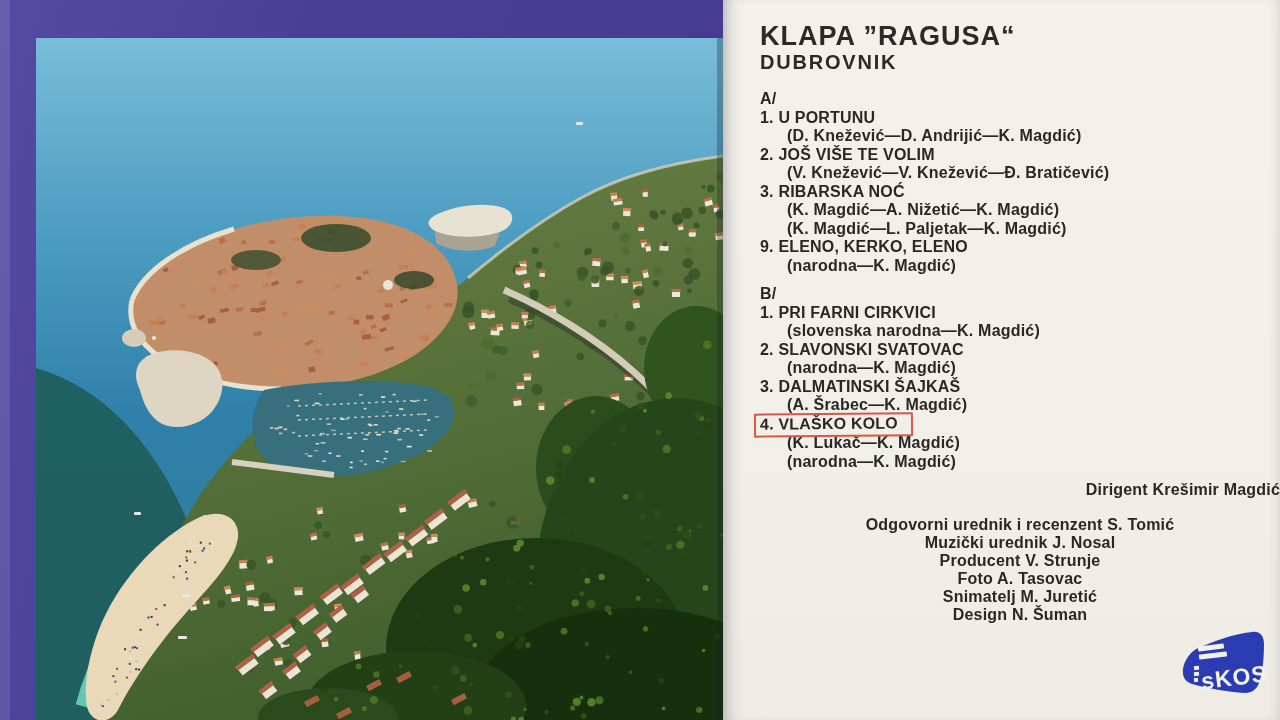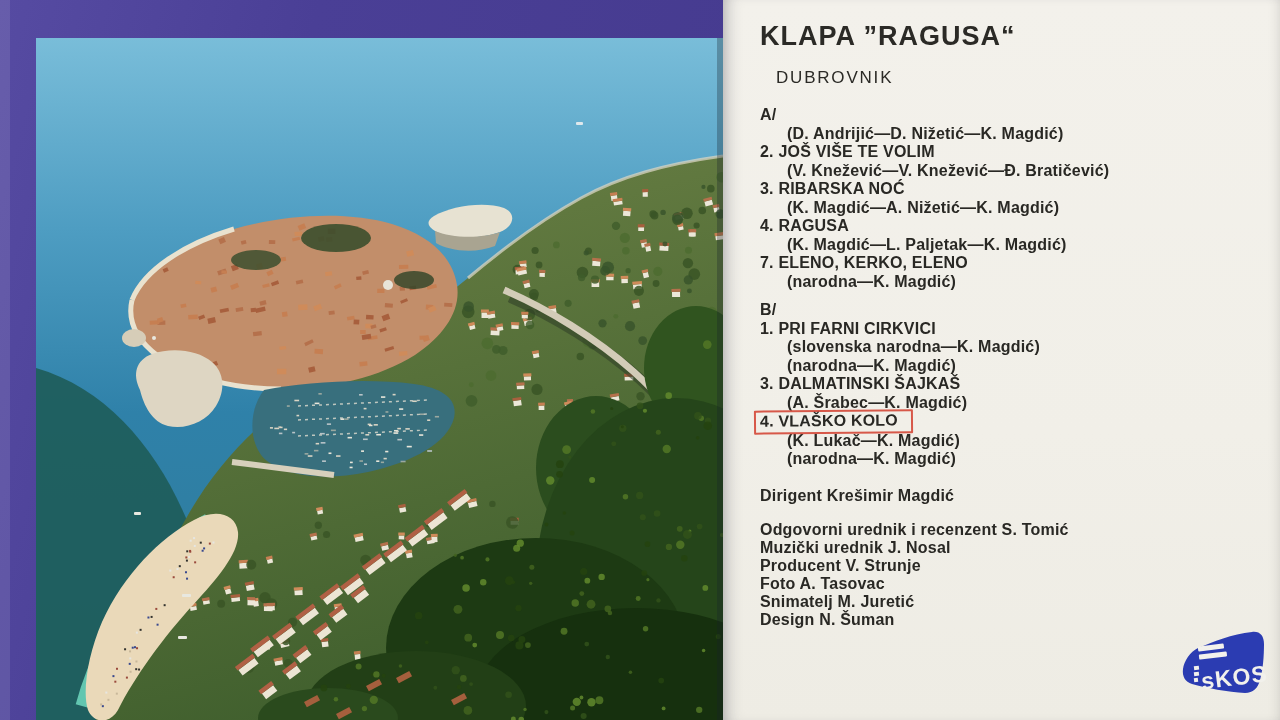--- a/index.html
+++ b/index.html
@@ -31,35 +31,35 @@
     position:relative;flex:1;height:720px;
     background:linear-gradient(180deg,#f3f1eb 0%,#f1efe8 60%,#eeece4 100%);
     box-shadow:inset 14px 0 18px -14px rgba(40,40,60,0.45), inset -10px 0 14px -12px rgba(60,60,60,0.25);
     color:#292824;
     padding:21px 0 0 37px;box-sizing:border-box;
   }
   .album-title{
     margin:0;font-size:27px;line-height:30px;font-weight:700;letter-spacing:1px;color:#2b2a26;
   }
   .album-subtitle{
-    margin:16px;font-size:17px;line-height:22px;font-weight:400;letter-spacing:1.8px;color:#2b2a26;
+    margin:0;font-size:20px;line-height:22px;font-weight:700;letter-spacing:1.8px;color:#2b2a26;
   }
   .tracklist{margin-top:17px;font-size:16px;line-height:18.5px;font-weight:700;letter-spacing:0.2px;}
   .side{margin:0;}
   .side + .side{margin-top:10px;}
   .side-label{line-height:18.5px;}
   .t-line{white-space:nowrap;}
   .t-credits{white-space:nowrap;padding-left:27px;}
   .hl-box{
     display:inline-block;border:2px solid #d75849;border-radius:1px;
     padding:0 13px 1px 4px;margin:-2px 0 -2px -6px;line-height:18.5px;
     transform:rotate(-0.5deg);
   }
-  .dirigent{margin-top:18px;font-size:16px;line-height:18.5px;font-weight:700;letter-spacing:0.2px;}
-  .credits-block{margin-top:16px;font-size:16px;line-height:18px;font-weight:700;letter-spacing:0.2px;}
+  .dirigent{margin-top:10px;font-size:16px;line-height:18.5px;font-weight:700;letter-spacing:0.2px;text-align:right;}
+  .credits-block{margin-top:16px;font-size:16px;line-height:18px;font-weight:700;letter-spacing:0.2px;text-align:center;}
   .label-logo{position:absolute;right:6px;bottom:8px;width:106px;height:90px;}
 </style>
 </head>
 <body>
 
 <div class="album">
 
   <div class="left-panel">
     <div class="edge-light"></div>
     <div class="photo-frame">
@@ -738,47 +738,48 @@
   </div>
 
   <div class="right-panel">
     <h1 class="album-title">KLAPA ”RAGUSA“</h1>
     <h2 class="album-subtitle">DUBROVNIK</h2>
 
     <div class="tracklist">
       <div class="side">
         <div class="side-label">A/</div>
         <div>
-          <div class="t-credits">(D. Andrijić—D. Nižetić—K. Magdić)</div>
+          <div class="t-line">1. U PORTUNU</div>
+          <div class="t-credits">(D. Knežević—D. Andrijić—K. Magdić)</div>
         </div>
         <div>
           <div class="t-line">2. JOŠ VIŠE TE VOLIM</div>
           <div class="t-credits">(V. Knežević—V. Knežević—Đ. Bratičević)</div>
         </div>
         <div>
           <div class="t-line">3. RIBARSKA NOĆ</div>
           <div class="t-credits">(K. Magdić—A. Nižetić—K. Magdić)</div>
         </div>
         <div>
-          <div class="t-line">4. RAGUSA</div>
           <div class="t-credits">(K. Magdić—L. Paljetak—K. Magdić)</div>
         </div>
         <div>
-          <div class="t-line">7. ELENO, KERKO, ELENO</div>
+          <div class="t-line">9. ELENO, KERKO, ELENO</div>
           <div class="t-credits">(narodna—K. Magdić)</div>
         </div>
       </div>
 
       <div class="side">
         <div class="side-label">B/</div>
         <div>
           <div class="t-line">1. PRI FARNI CIRKVICI</div>
           <div class="t-credits">(slovenska narodna—K. Magdić)</div>
         </div>
         <div>
+          <div class="t-line">2. SLAVONSKI SVATOVAC</div>
           <div class="t-credits">(narodna—K. Magdić)</div>
         </div>
         <div>
           <div class="t-line">3. DALMATINSKI ŠAJKAŠ</div>
           <div class="t-credits">(A. Šrabec—K. Magdić)</div>
         </div>
         <div>
           <div class="t-line">
             <span class="hl-box" style="border-color: rgb(215, 88, 73);"><span>4. VLAŠKO KOLO</span></span>
           </div>

